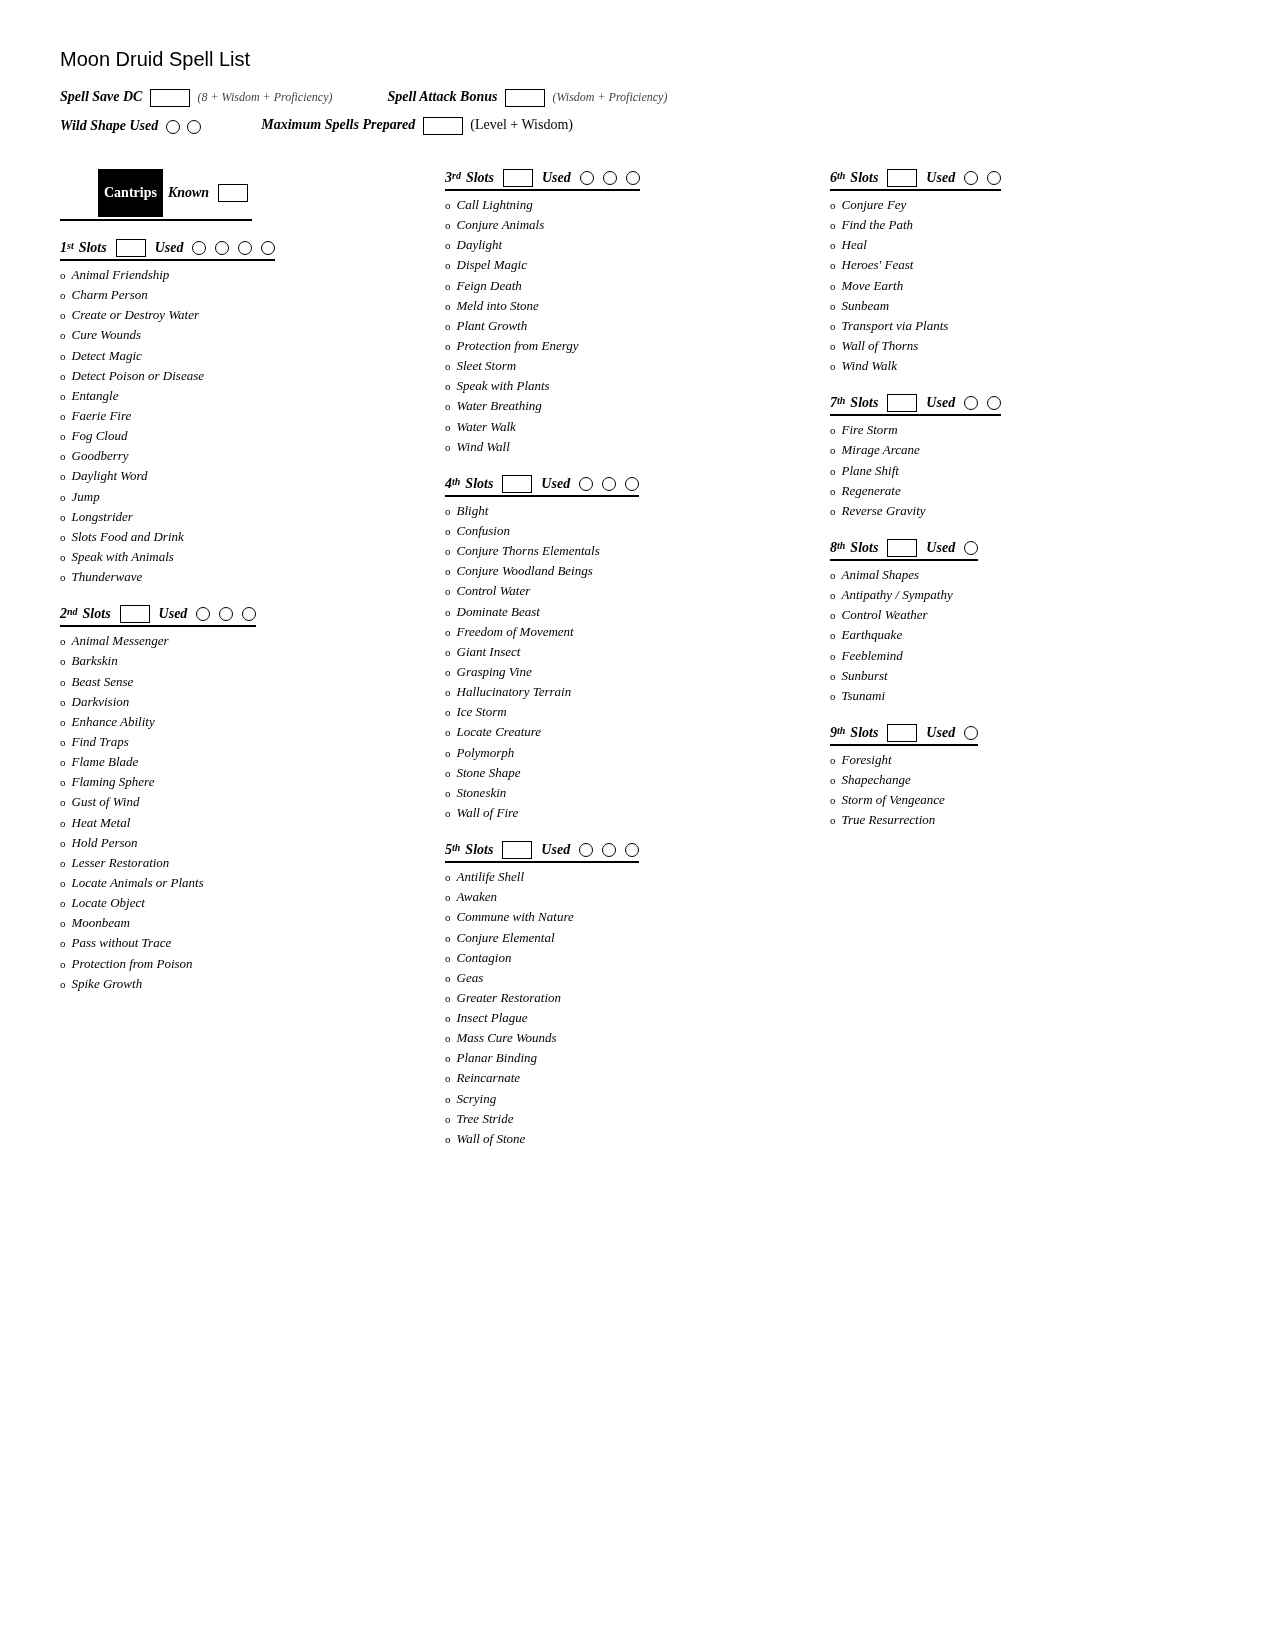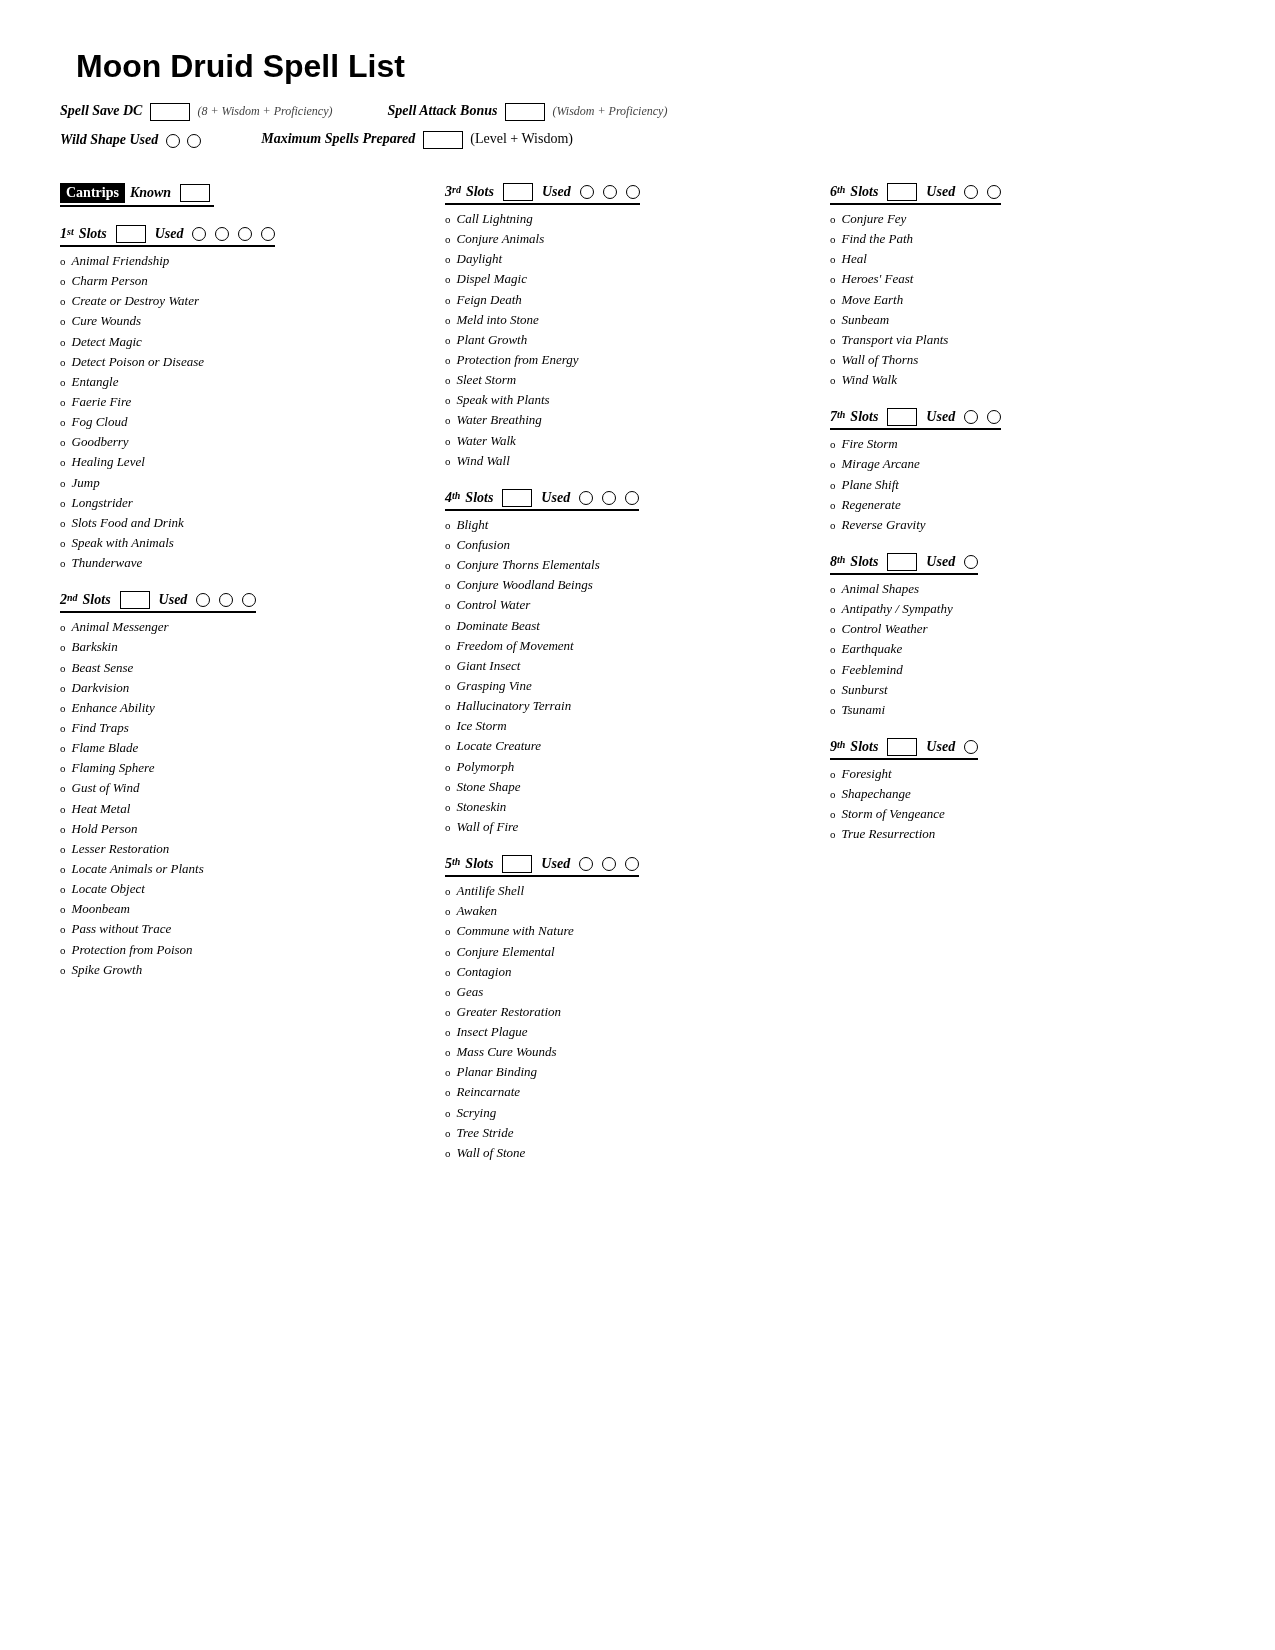--- a/index.html
+++ b/index.html
@@ -6,25 +6,24 @@
     body {
       background: #fff;
       font-family: 'Times New Roman', Times, serif;
       font-size: 13px;
       color: #000;
       width: 1275px;
       min-height: 1650px;
       padding: 48px 60px;
     }
     h1 {
-      font-size: 32px;
-      font-weight: 700;
+      font-size: 20px;
+      font-weight: 400;
       font-family: Arial Black, Arial, sans-serif;
       margin-bottom: 18px;
-      margin-left: 16px;
     }
     .top-row {
       display: flex;
       align-items: center;
       gap: 55px;
       margin-bottom: 10px;
       font-size: 14px;
     }
     .top-row .label { font-weight: bold; font-style: italic; }
     .top-row .note { font-style: italic; font-size: 12px; color: #444; }
@@ -66,25 +65,26 @@
       display: flex;
       align-items: center;
       gap: 6px;
       margin-bottom: 4px;
       margin-top: 14px;
       font-size: 14px;
     }
     .cantrip-box {
       background: #000;
       color: #fff;
-      padding: 2px 6px;
+      padding: 16px 6px;
       font-weight: bold;
       font-style: normal;
       font-size: 14px;
       display: inline-block;
+      margin-left: 38px;
     }
     .superscript-label {
       display: inline-flex;
       align-items: flex-start;
       font-weight: bold;
       font-style: italic;
       font-size: 14px;
     }
     .superscript-label sup {
       font-size: 10px;
@@ -215,21 +215,21 @@
         <li>
           <span class="spell-bullet">o</span>
           <span>Fog Cloud</span>
         </li>
         <li>
           <span class="spell-bullet">o</span>
           <span>Goodberry</span>
         </li>
         <li>
           <span class="spell-bullet">o</span>
-          <span>Healing Level</span>
+          <span>Daylight Word</span>
         </li>
         <li>
           <span class="spell-bullet">o</span>
           <span>Jump</span>
         </li>
         <li>
           <span class="spell-bullet">o</span>
           <span>Longstrider</span>
         </li>
         <li>

